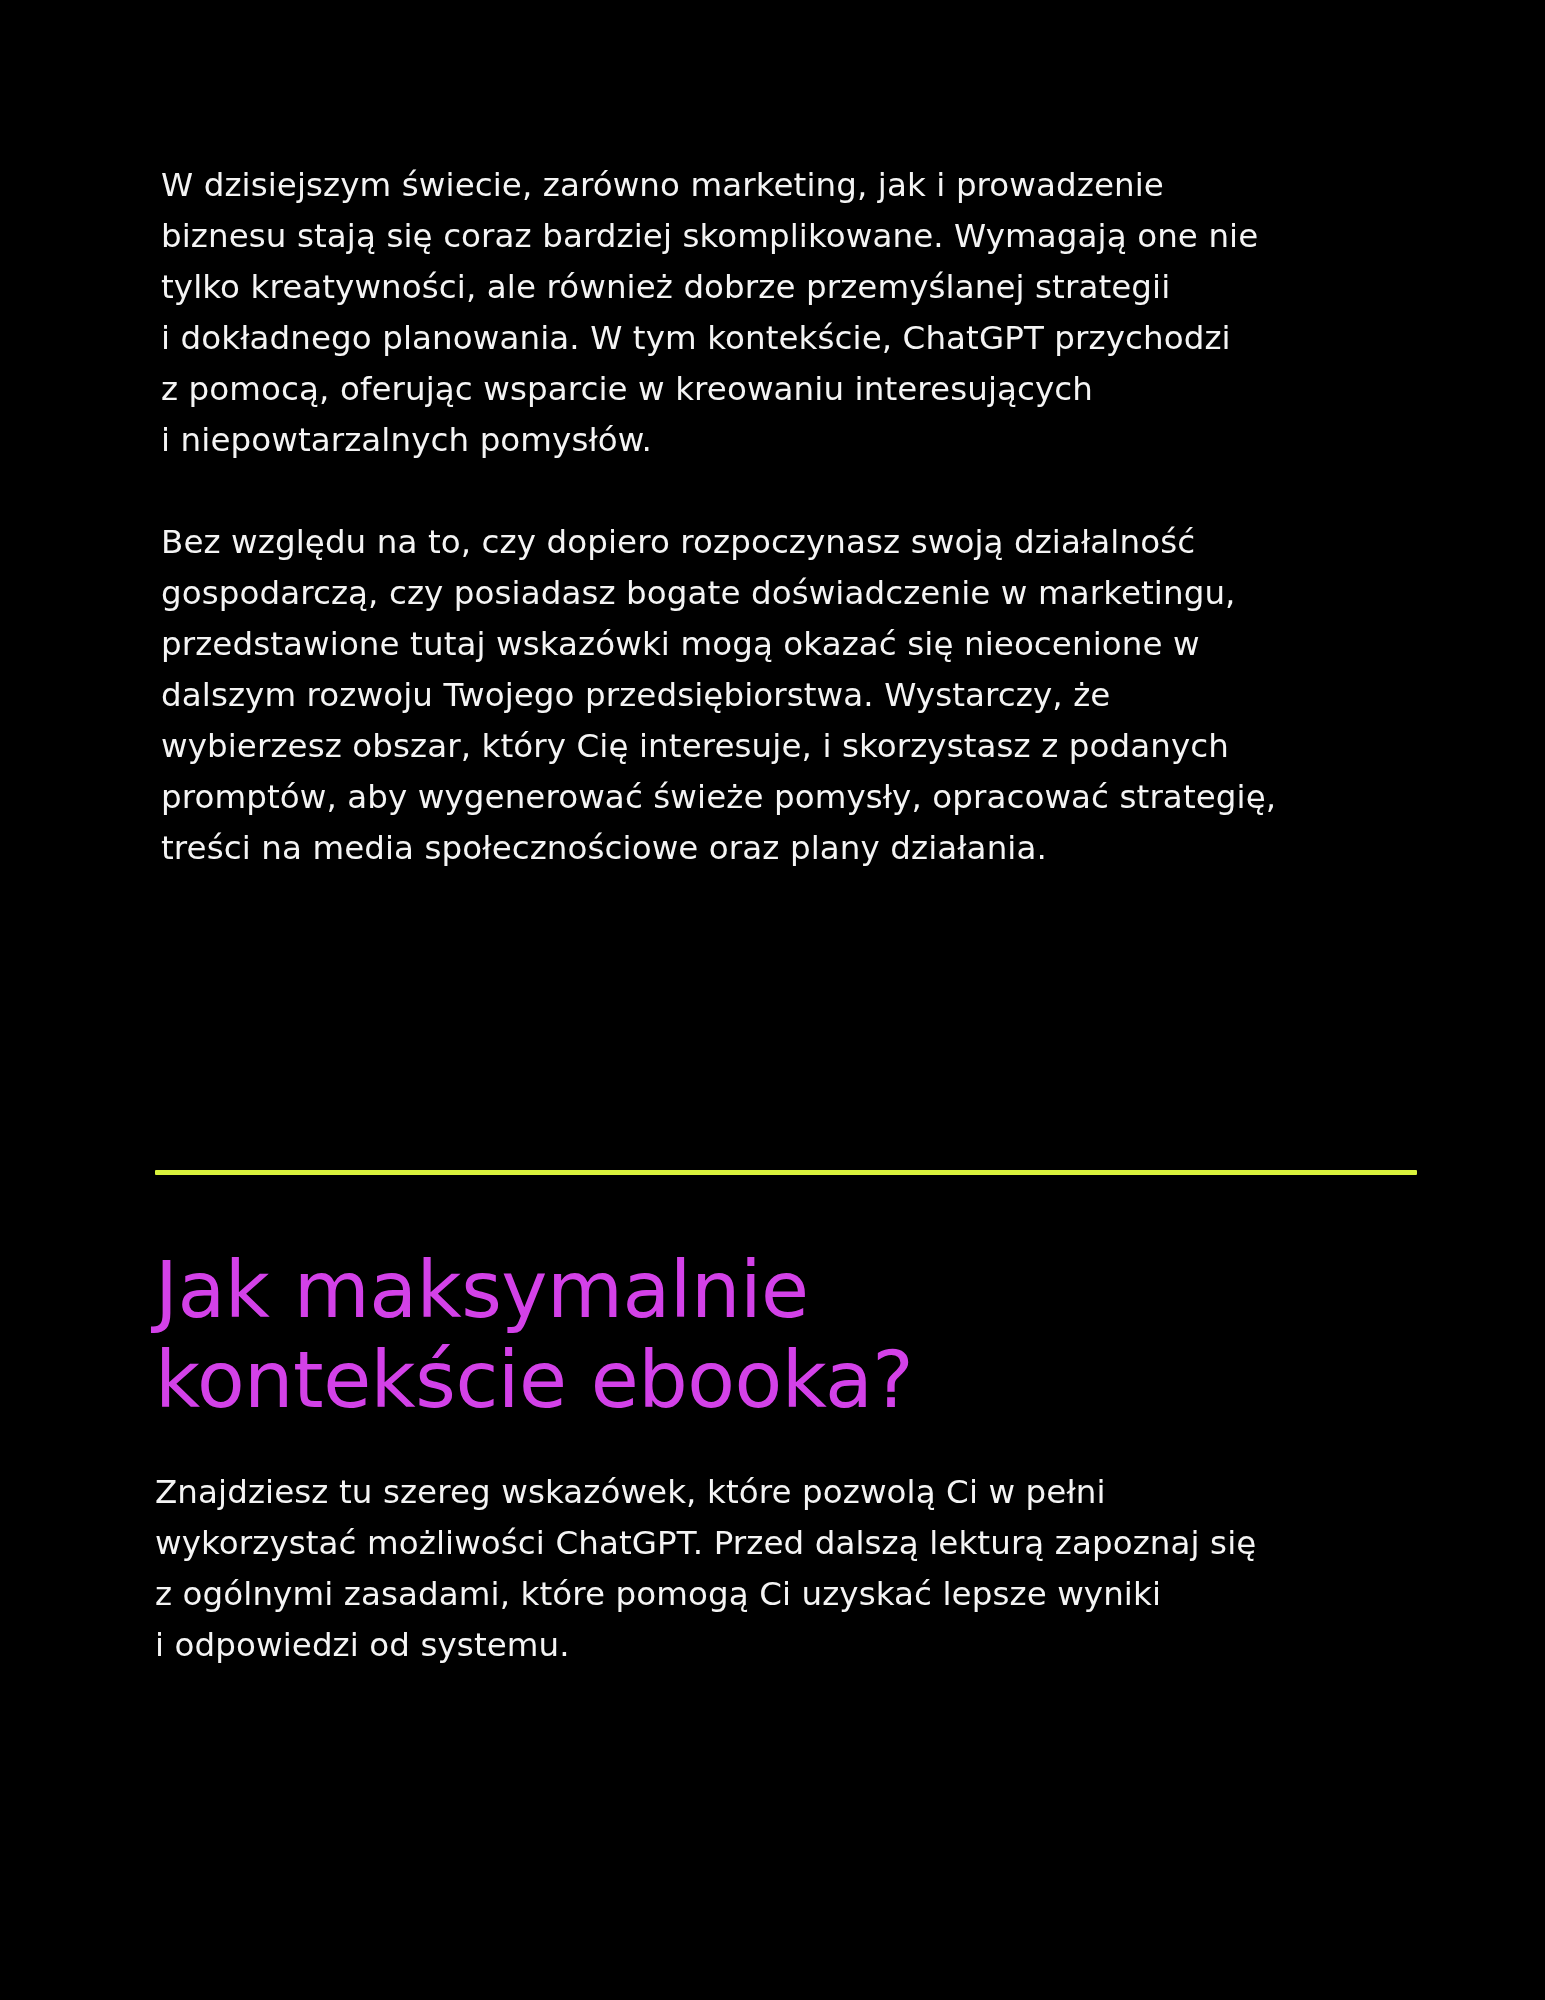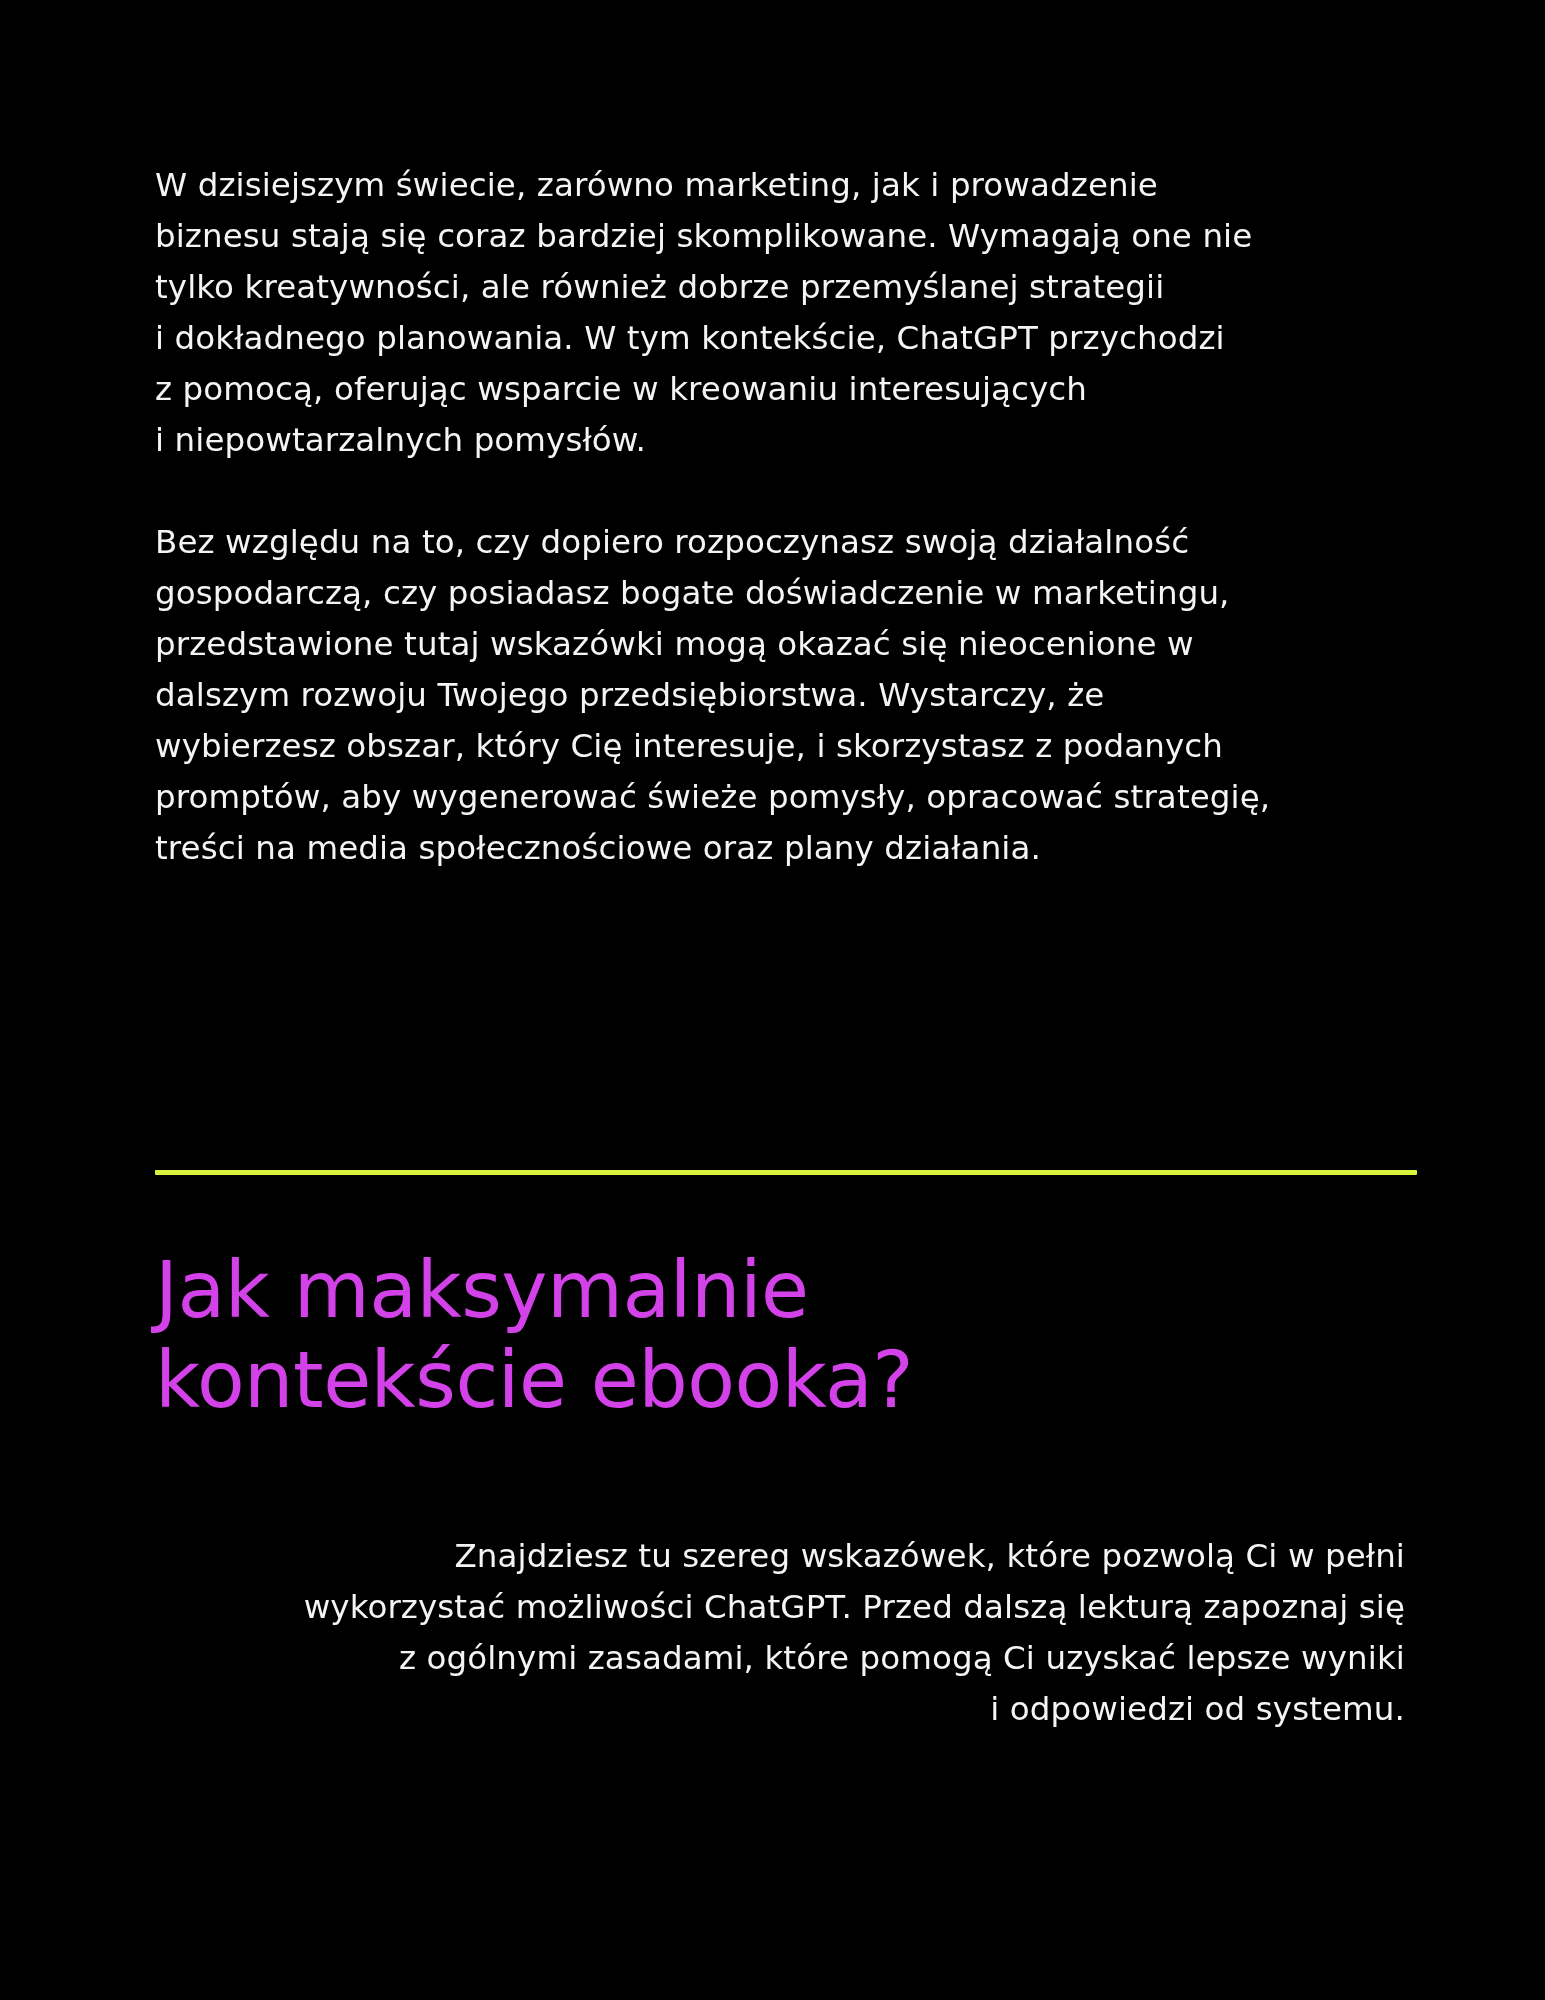--- a/index.html
+++ b/index.html
@@ -25,21 +25,21 @@
 
   .content {
     position: absolute;
     left: 155px;
     top: 0;
     width: 1270px;
   }
 
   .intro-block {
     position: absolute;
-    left: 0;
+    left: 6px;
     top: 160px;
     width: 1235px;
   }
 
   .body-text {
     color: #f4f4f4;
     font-size: 32.5px;
     line-height: 51px;
     font-weight: 400;
     letter-spacing: 0.1px;
@@ -78,23 +78,22 @@
     font-size: 78px;
     line-height: 90px;
     font-weight: 400;
     letter-spacing: -0.5px;
     white-space: pre-line;
   }
 
   .closing-wrap {
     position: absolute;
     left: 0;
-    top: 1531px;
+    top: 1467px;
     width: 1250px;
-    text-align: right;
   }
 </style>
 </head>
 <body>
 
 <div class="page">
   <div class="content">
 
     <div class="intro-block">
       <p class="body-text">W dzisiejszym świecie, zarówno marketing, jak i prowadzenie

